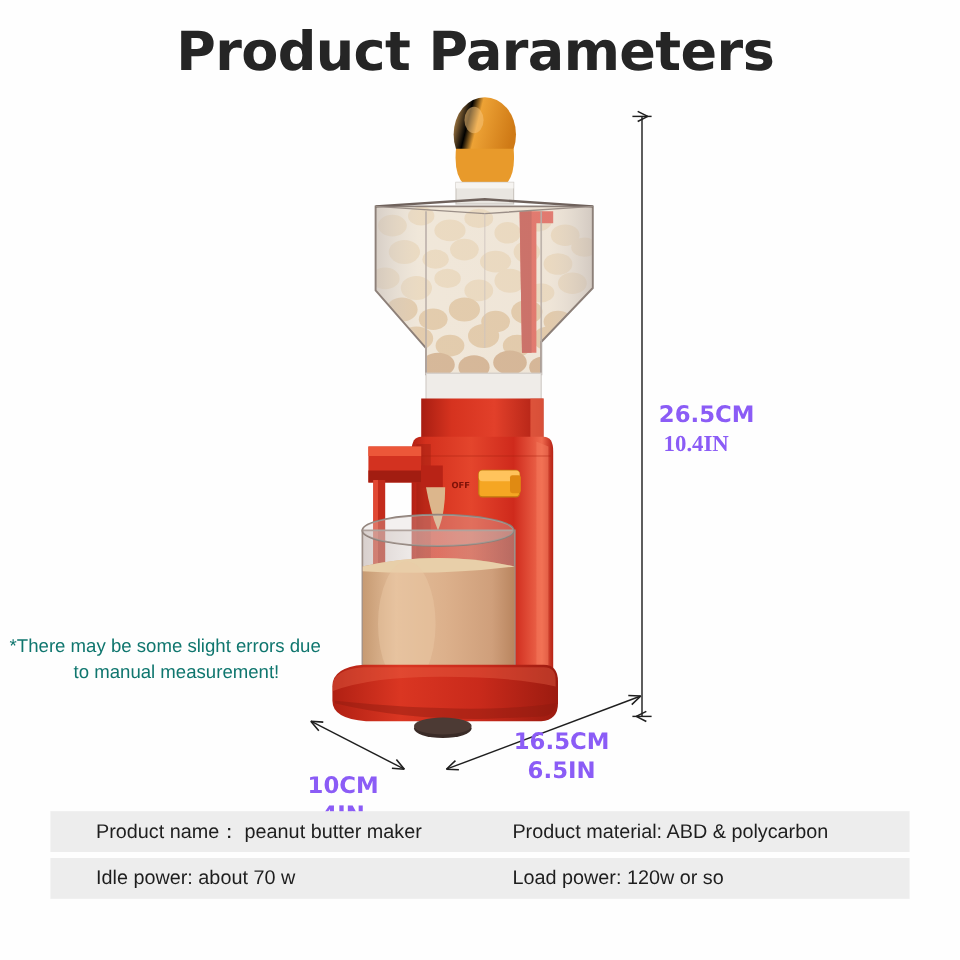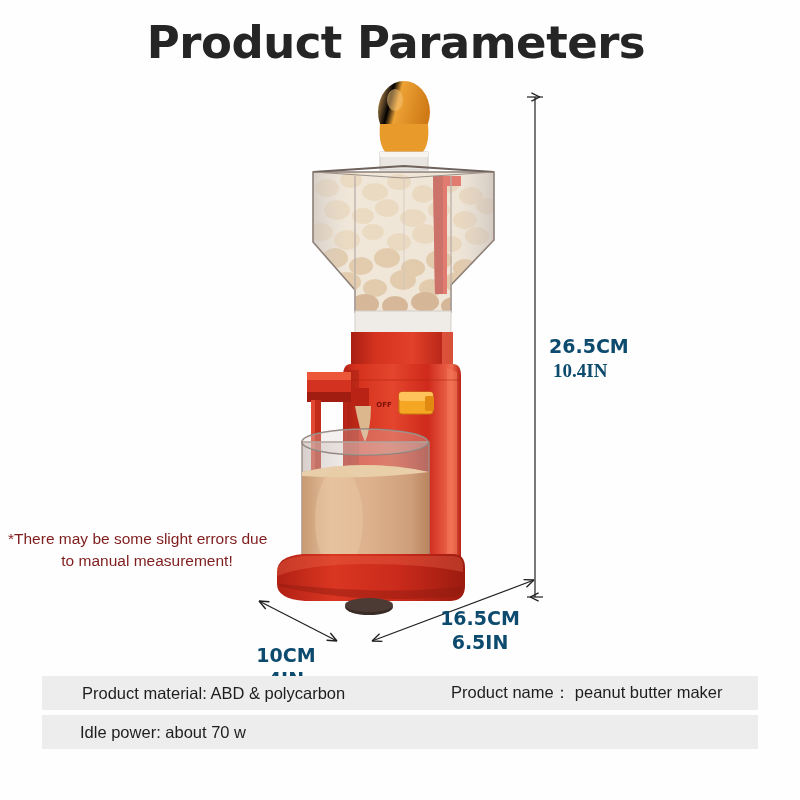--- a/index.html
+++ b/index.html
@@ -36,48 +36,48 @@
   }
 
   
   .disclaimer {
     position: absolute;
     left: 8px; top: 528px;
     width: 278px;
     text-align: center;
     font-size: 15.5px;
     line-height: 1.45;
-    color: #7f1d1d;
+    color: #0f766e;
     font-family: "Liberation Sans", sans-serif;
   }
   .disclaimer .l1 { display:block; text-align:left; }
   .disclaimer .l2 { display:block; text-align:center; }
 
   
   #machine {
     position: absolute;
     left: 247px; top: 80px;
     width: 300px; height: 545px;
   }
   #machine svg { display: block; }
 
   
   .dim {
     position: absolute;
     font-size: 19px;
     font-weight: 700;
-    color: #0c4a6e;
+    color: #8b5cf6;
     font-family: "DejaVu Sans", sans-serif;
     line-height: 1.25;
     white-space: nowrap;
   }
   .dim-height { left: 549px; top: 335px; text-align: left; }
   .dim-height .in { display:block; padding-left: 4px; font-family: Liberation Serif, serif; }
   .dim-depth   { left: 243px; top: 644px; text-align: center; width: 86px; }
-  .dim-width   { left: 420px; top: 607px; text-align: center; width: 120px; }
+  .dim-width   { left: 408px; top: 607px; text-align: center; width: 120px; }
 
   
   .spec-table {
     position: absolute;
     left: 42px; top: 676px;
     width: 716px;
   }
   .spec-row {
     display: flex;
     background: #ededed;
@@ -325,21 +325,22 @@
     <span>4IN</span>
   </div>
 
   <div class="dim dim-width">
     <span>16.5CM</span><br>
     <span>6.5IN</span>
   </div>
 
   <div class="spec-table">
     <div class="spec-row">
+      <div class="spec-cell left">Product name： peanut butter maker</div>
       <div class="spec-cell right">Product material: ABD &amp; polycarbon</div>
-      <div class="spec-cell left">Product name： peanut butter maker</div>
     </div>
     <div class="spec-row">
       <div class="spec-cell left">Idle power: about 70 w</div>
+      <div class="spec-cell right">Load power: 120w or so</div>
     </div>
   </div>
 
 </div>
 
 </body></html>

